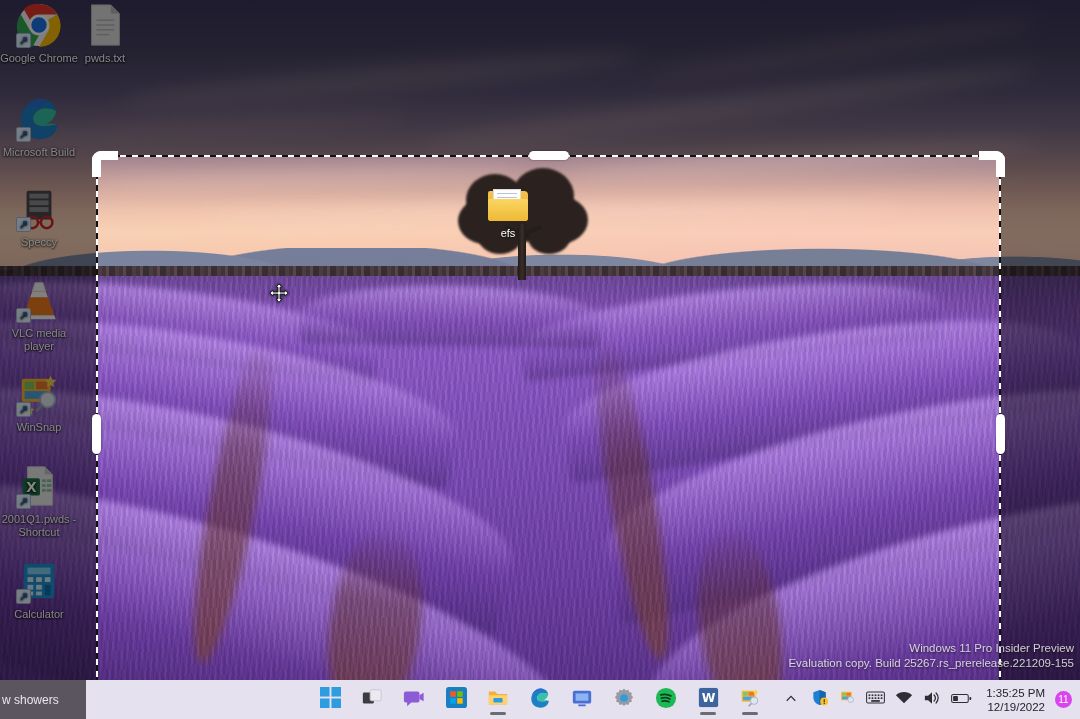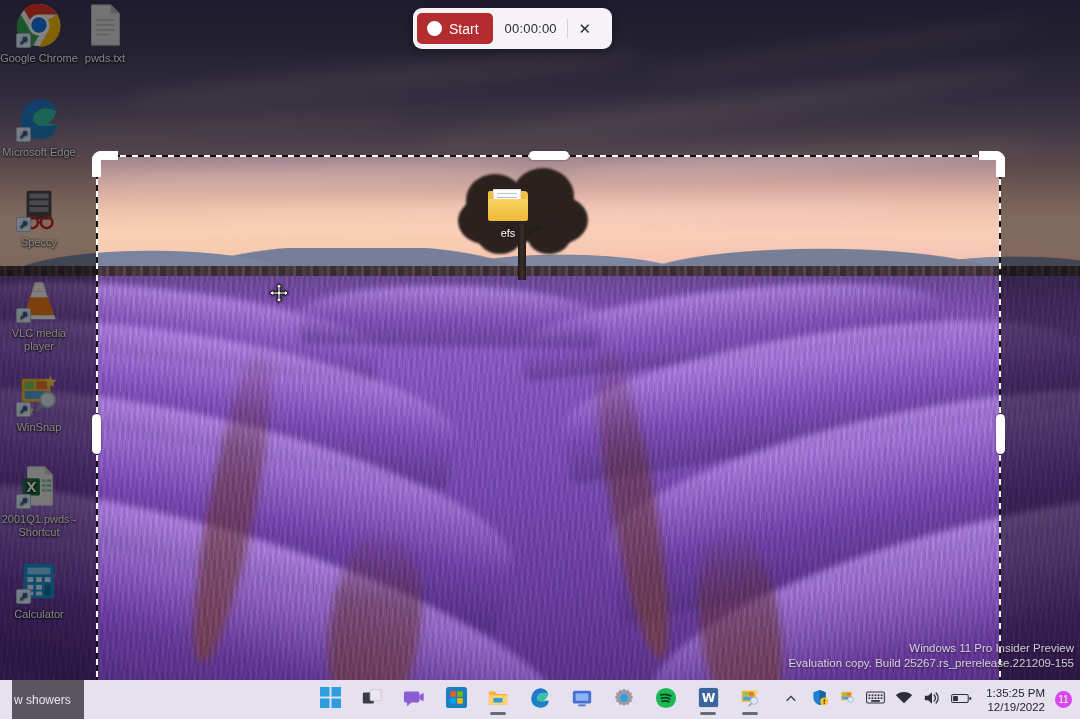--- a/index.html
+++ b/index.html
@@ -234,21 +234,21 @@
   }
 
   
   .taskbar {
     position: absolute; left: 0; right: 0; bottom: 0; height: 39px;
     background: #e6e1ef;
     display: flex; align-items: center;
     z-index: 30;
   }
   .tb-weather {
-    position: absolute; left: 12px; bottom: 0; width: 72px; height: 39px;
+    position: absolute; left: 0; bottom: 0; width: 86px; height: 39px;
     display: flex; align-items: center;
     background: #5b5560;
     color: #e9e6ee; font-size: 12px;
     padding-left: 2px;
     z-index: 31;
   }
   .tb-center {
     position: absolute; left: 0; right: 0; height: 39px;
     display: flex; align-items: center; justify-content: center; gap: 6px;
   }
@@ -398,21 +398,21 @@
 
     <div class="dicon" style="left:0px; top:96px;">
       <div class="glyph">
         <svg width="46" height="46" viewBox="0 0 48 48">
           <path d="M43 30c0 9-8 15-18 15S5 38 5 26C5 13 15 3 25 3c9 0 16 5 17 13-6-4-17-5-22 2-4 5-2 12 5 13 8 1 14-1 18-1z" fill="#1d7fc4"></path>
           <path d="M43 30c-4 0-10 2-18 1-7-1-9-8-5-13 5-7 16-6 22-2-1 6-5 11-10 13 4 0 8 0 11 1z" fill="#36c2a5"></path>
           <path d="M25 3C15 3 5 13 5 26c0-8 5-15 12-16 5-1 8 2 8 6 0-6 4-9 9-9-3-3-6-4-9-4z" fill="#2d6fd1"></path>
         </svg>
         <span class="shortcut-arrow">↗</span>
       </div>
-      <span>Microsoft Edge</span>
+      <span>Microsoft Build</span>
     </div>
 
     <div class="dicon" style="left:0px; top:186px;">
       <div class="glyph">
         <svg width="46" height="46" viewBox="0 0 48 48">
           <rect x="11" y="5" width="26" height="30" rx="2" fill="#4a4a4e"></rect>
           <rect x="14" y="8" width="20" height="5" fill="#8d8d93"></rect>
           <rect x="14" y="15" width="20" height="5" fill="#8d8d93"></rect>
           <rect x="14" y="22" width="20" height="5" fill="#8d8d93"></rect>
           <circle cx="17" cy="38" r="6" fill="none" stroke="#c62828" stroke-width="2.6"></circle>
@@ -515,29 +515,20 @@
     <div class="handle h-left"></div>
     <div class="handle h-right"></div>
   </div>
 
   <div class="movecursor">
     <svg width="22" height="22" viewBox="0 0 24 24">
       <path d="M12 1l3.2 3.6h-2.1v5.3h5.3V7.8L22 11l-3.6 3.2v-2.1h-5.3v5.3h2.1L12 21l-3.2-3.6h2.1v-5.3H5.6v2.1L2 11l3.6-3.2v2.1h5.3V4.6H8.8z" fill="#ffffff" stroke="#1a1a1a" stroke-width="1"></path>
     </svg>
   </div>
 
-  <div class="rectoolbar">
-    <button class="startbtn">
-      <span class="recdot"></span>
-      <span>Start</span>
-    </button>
-    <span class="rectime">00:00:00</span>
-    <span class="recdivider"></span>
-    <button class="recclose">✕</button>
-  </div>
 
   <div class="taskbar">
 
     <div class="tb-center">
 
       <div class="tb-btn">
         <span>
           <svg width="21" height="21" viewBox="0 0 22 22">
             <rect x="0" y="0" width="10" height="10" fill="#2e9de0"></rect>
             <rect x="12" y="0" width="10" height="10" fill="#2e9de0"></rect>

